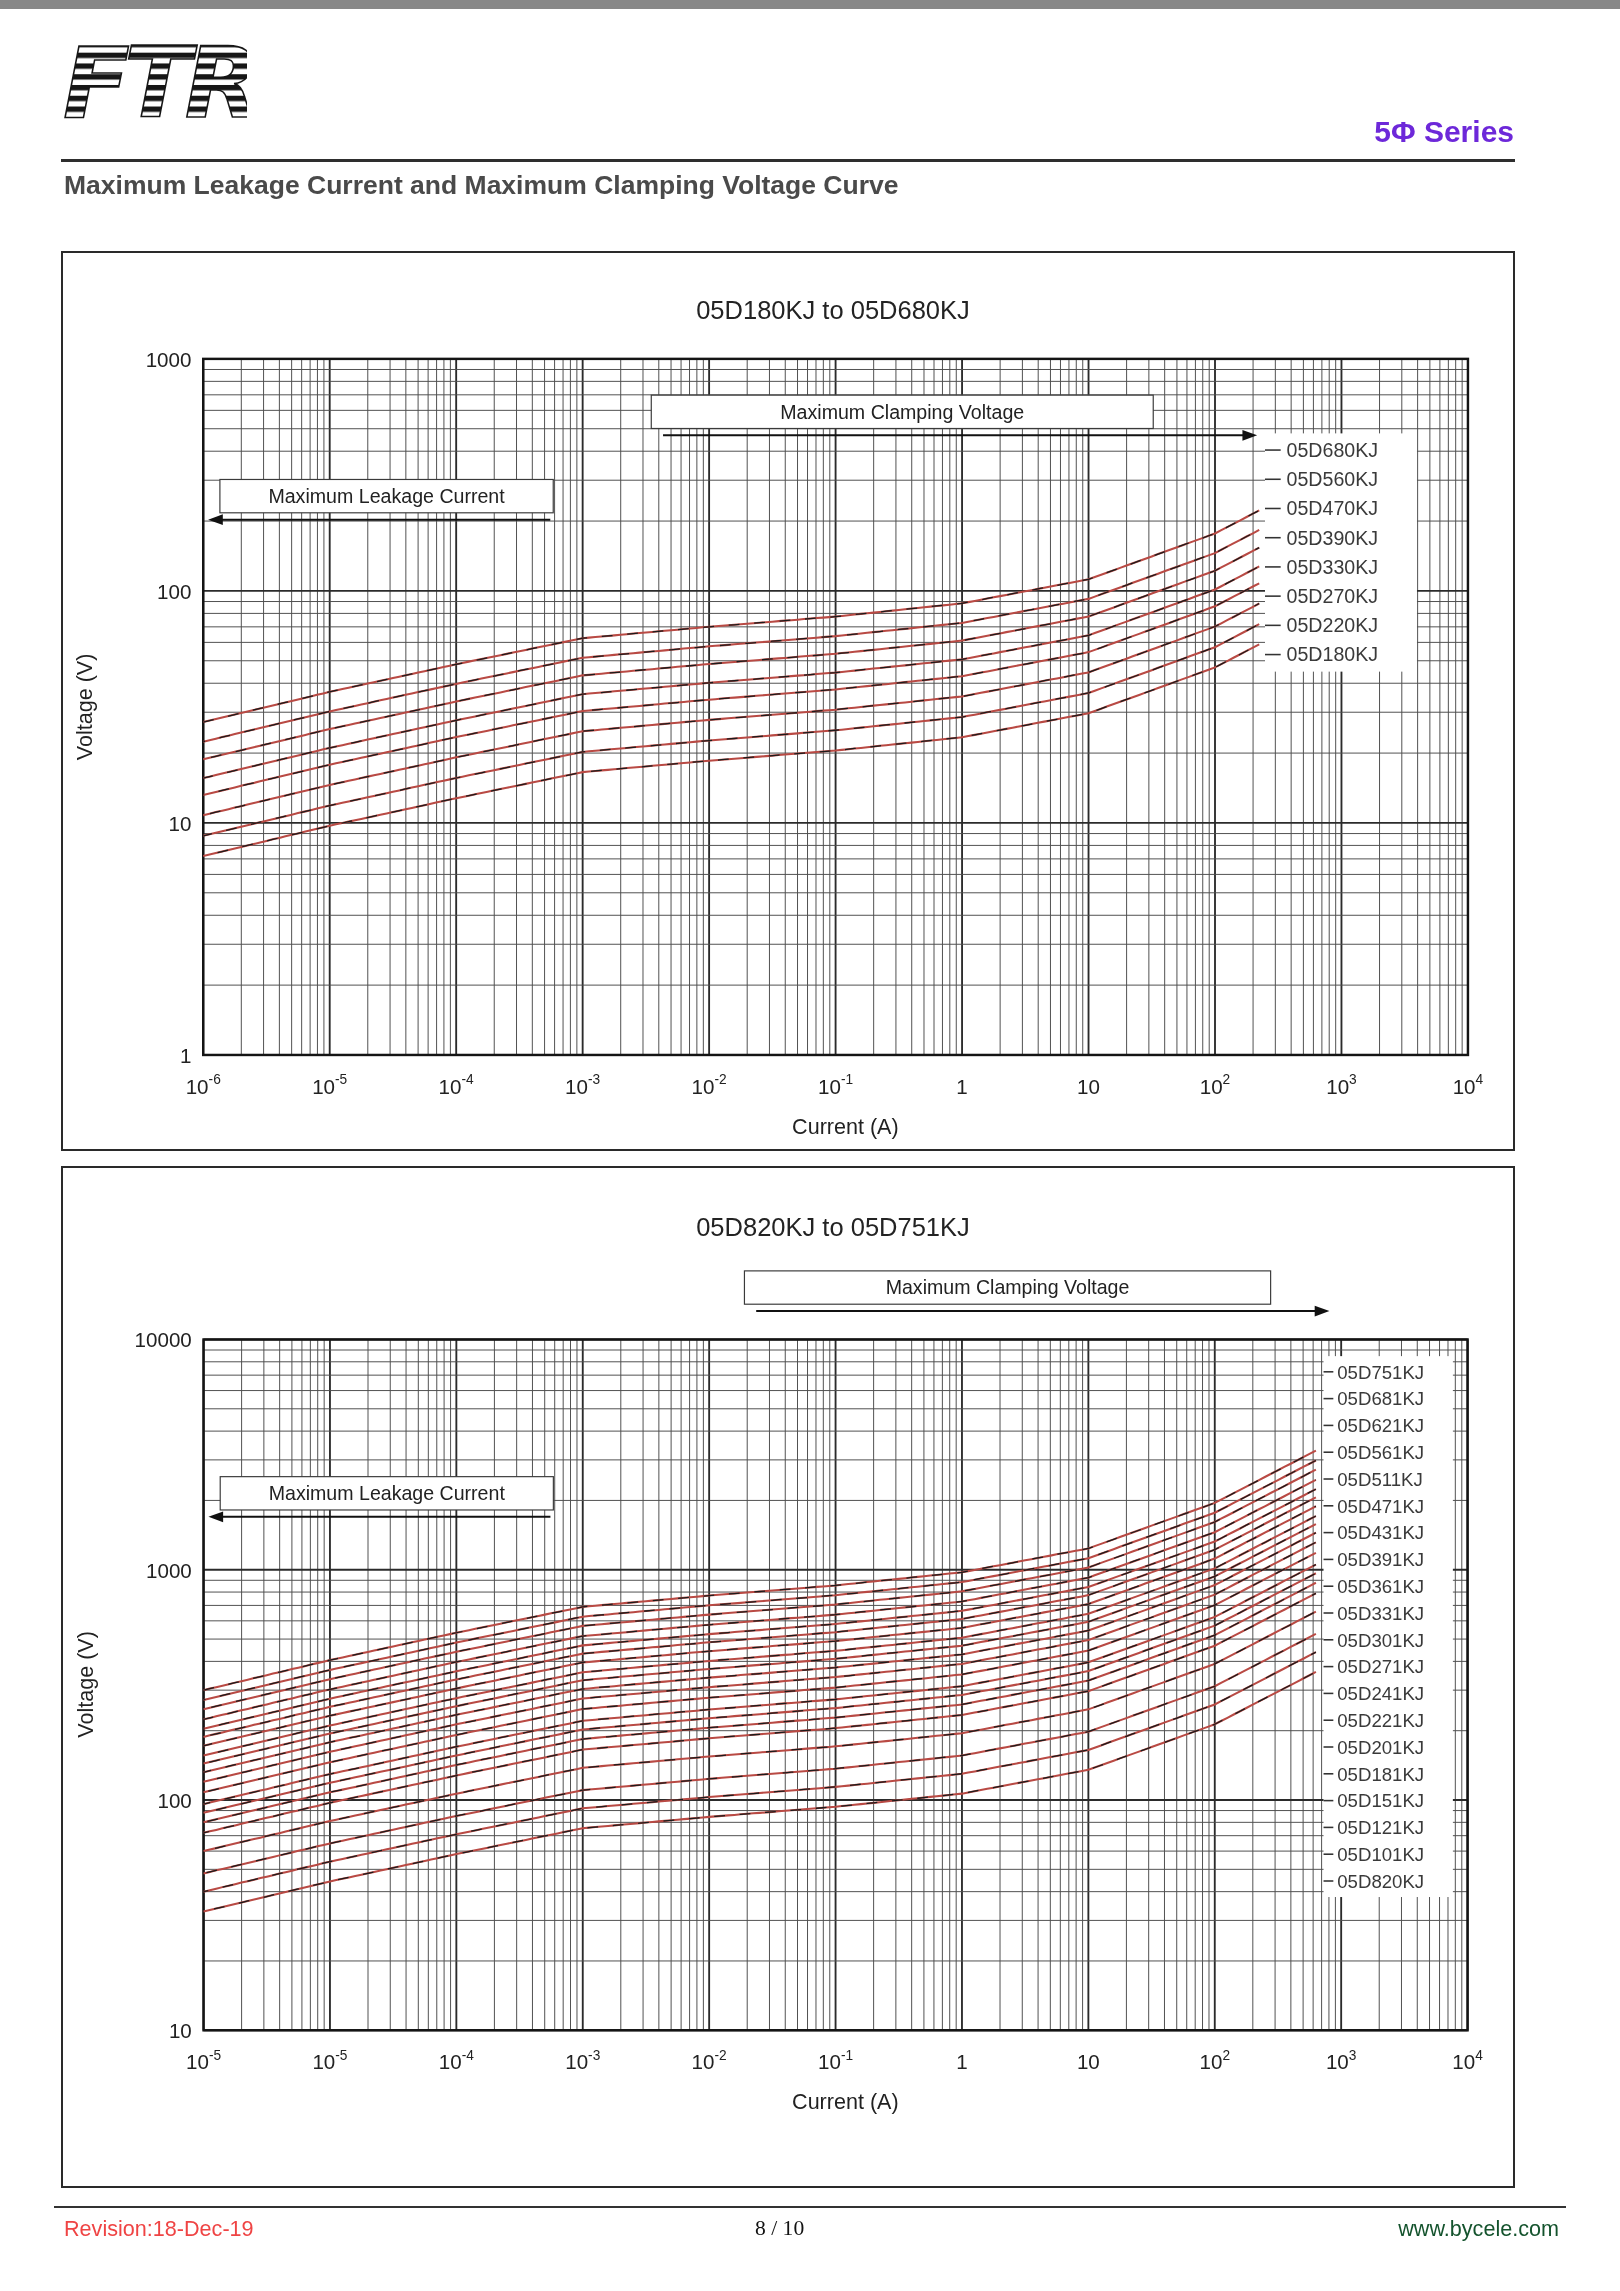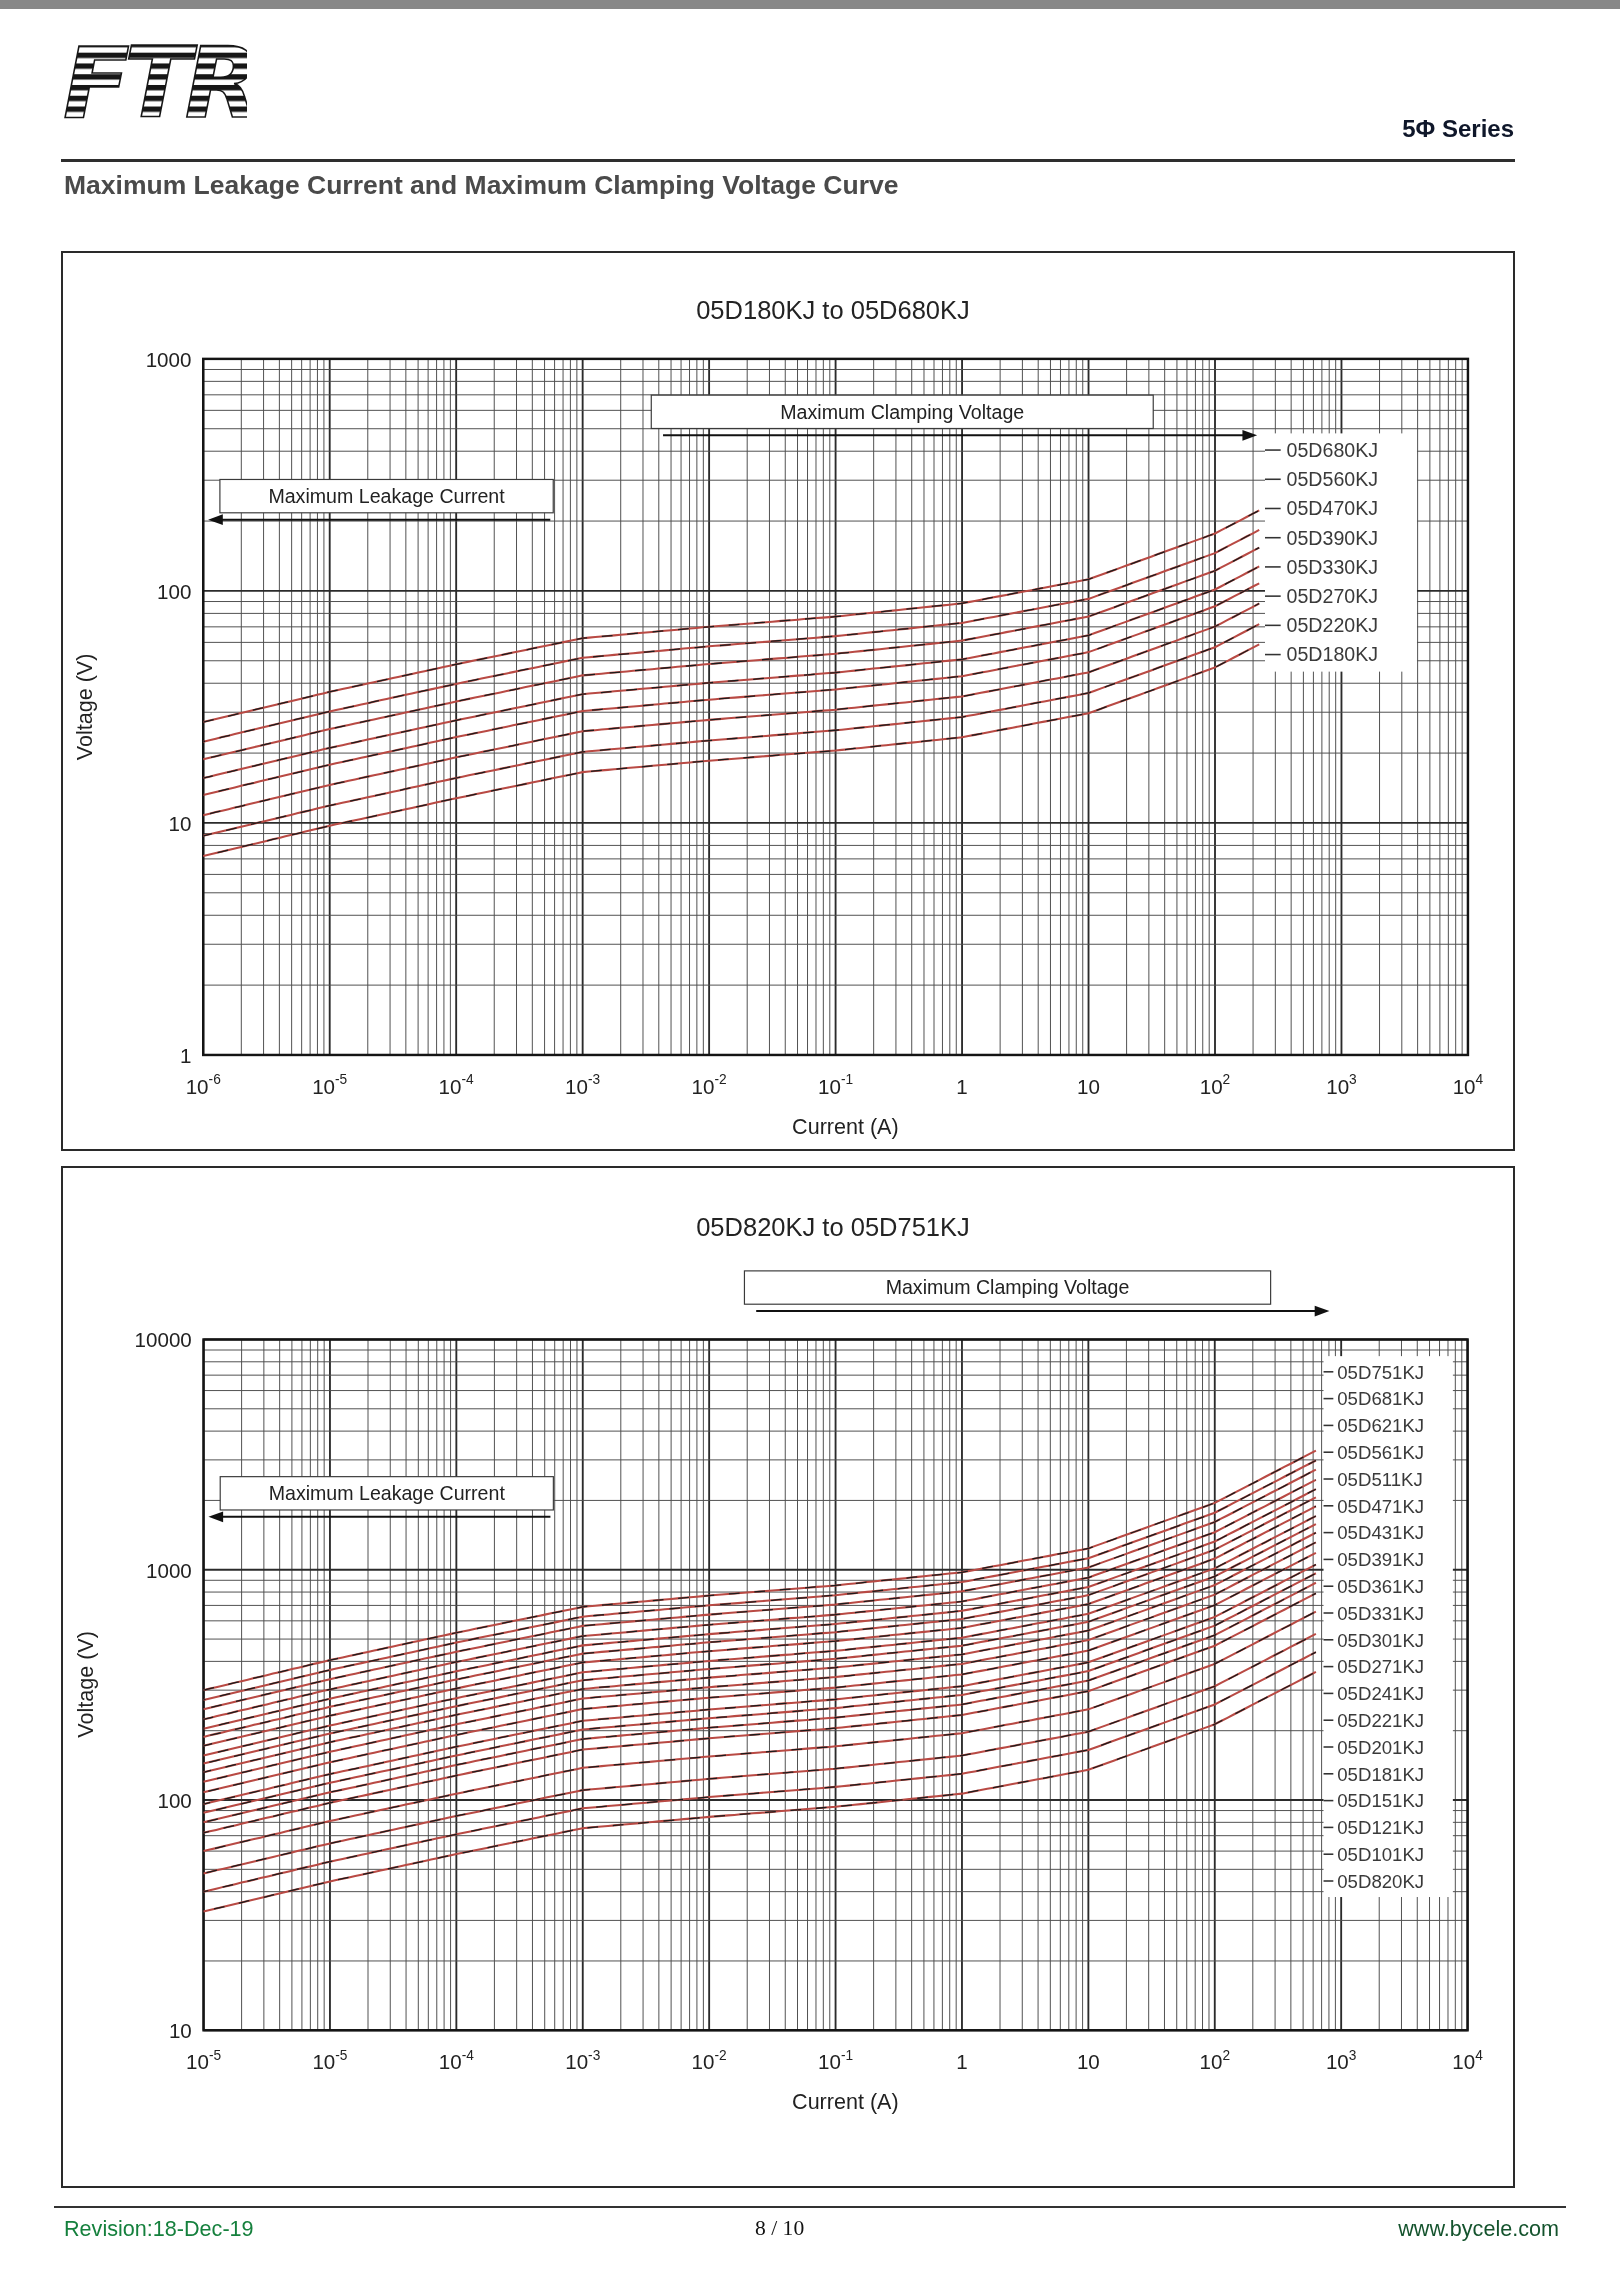--- a/index.html
+++ b/index.html
@@ -3,36 +3,36 @@
 <meta charset="utf-8">
 <style>
   * { margin:0; padding:0; box-sizing:border-box; }
   body { background:#888; }
   .page {
     position:relative; width:1620px; height:2292px; background:#ffffff;
     font-family:"Liberation Sans", sans-serif; overflow:hidden; margin:9px auto;
   }
   .abs { position:absolute; }
   .series-label {
-    top:106px; right:106px; font-size:24px; font-weight:bold; color:#0f172a;
+    top:106px; right:106px; font-size:30px; font-weight:bold; color:#6d28d9;
   }
   .header-rule { top:150px; left:61px; width:1454px; height:2.9px; background:#2e2e2e; }
   .doc-title { top:161px; left:64px; font-size:26.5px; font-weight:bold; color:#4a4a4a; }
   .chart-box { position:absolute; border:2px solid #2a2a2a; background:#fff; }
   #box1 { left:61px; top:242px;  width:1454px; height:900px;  }
   #box2 { left:61px; top:1157px; width:1454px; height:1022px; }
   .chart-box svg { position:absolute; left:0; top:0; }
   .chart-title {
     position:absolute; text-align:center; font-size:25.5px; color:#232323;
     text-underline-offset:5.9px;
   }
   #title1 { left:201px; top:287px;  width:1264px; }
   #title2 { left:201px; top:1204px; width:1264px; }
   .footer-rule { top:2197px; left:54px; width:1512px; height:2px; background:#333; }
-  .footer-left  { top:2207px; left:64px;  font-size:21.6px; color:#15803d; }
+  .footer-left  { top:2207px; left:64px;  font-size:21.6px; color:#ef4444; }
   .footer-center{ top:2207px; left:755px; width:186px; text-align:left;
                   font-family:"Liberation Serif", serif; font-size:21.6px; color:#111; }
   .footer-right { top:2207px; right:61px; font-size:21.6px; color:#14532d; }
 </style>
 </head>
 <body>
 
 <div class="page">
 
   <svg class="abs" style="left:61px; top:21.6px;" width="186" height="106" viewBox="0 0 190 108">

